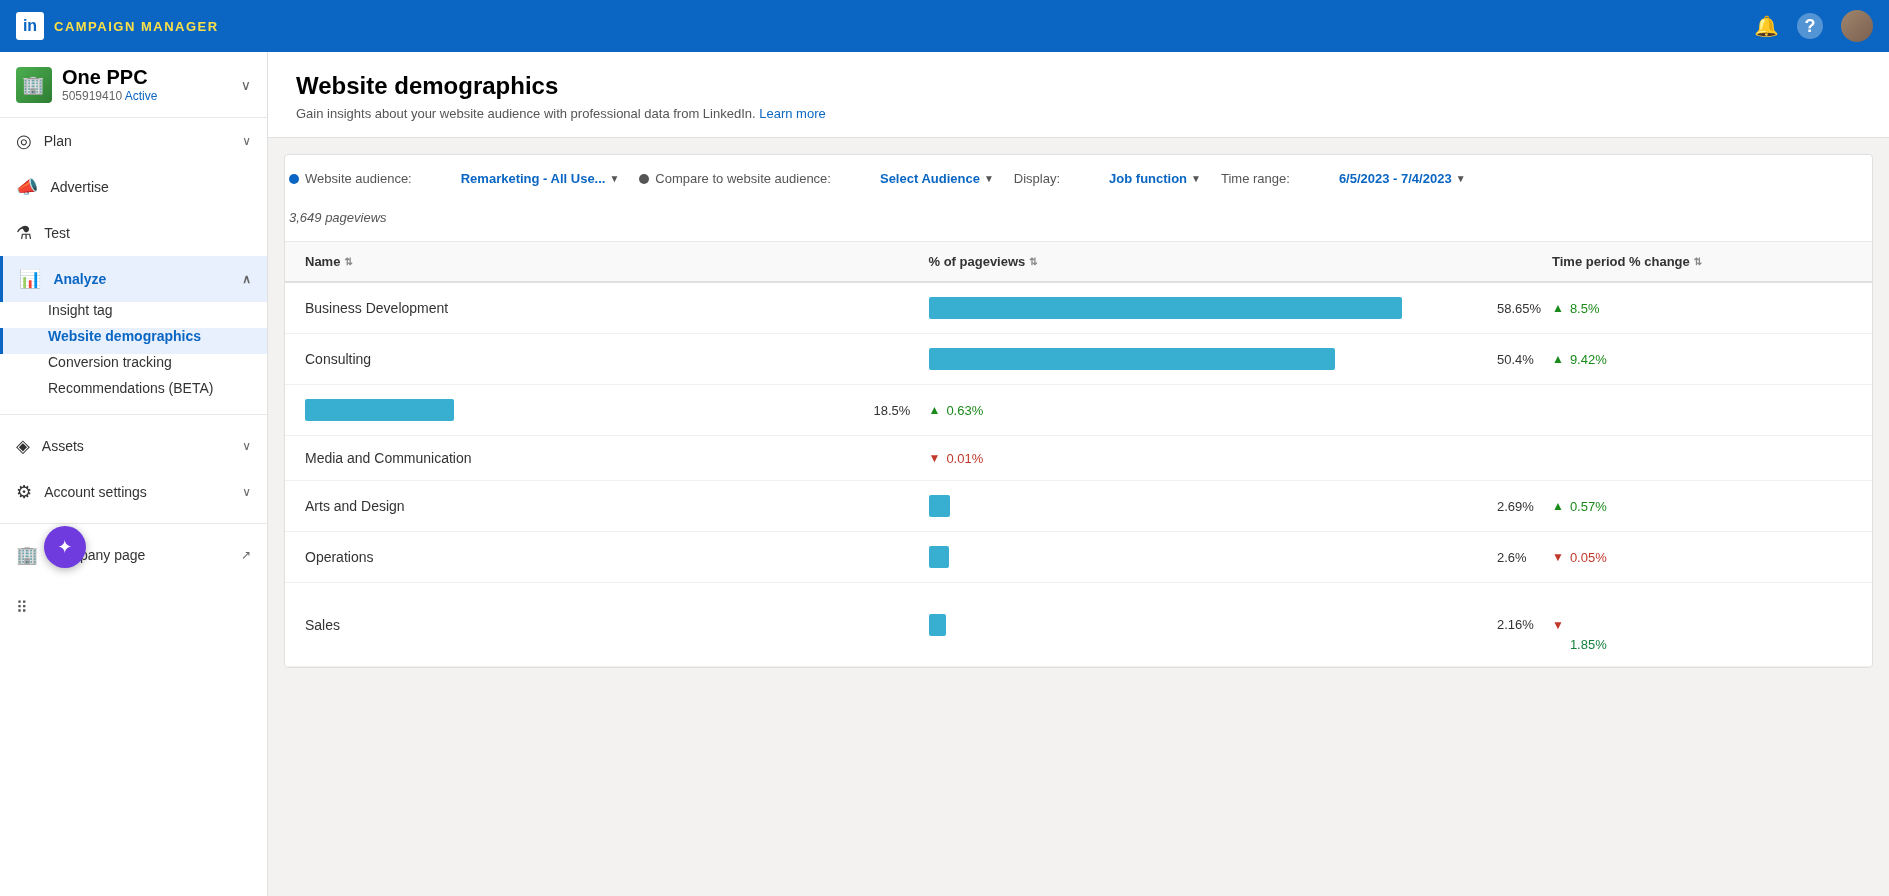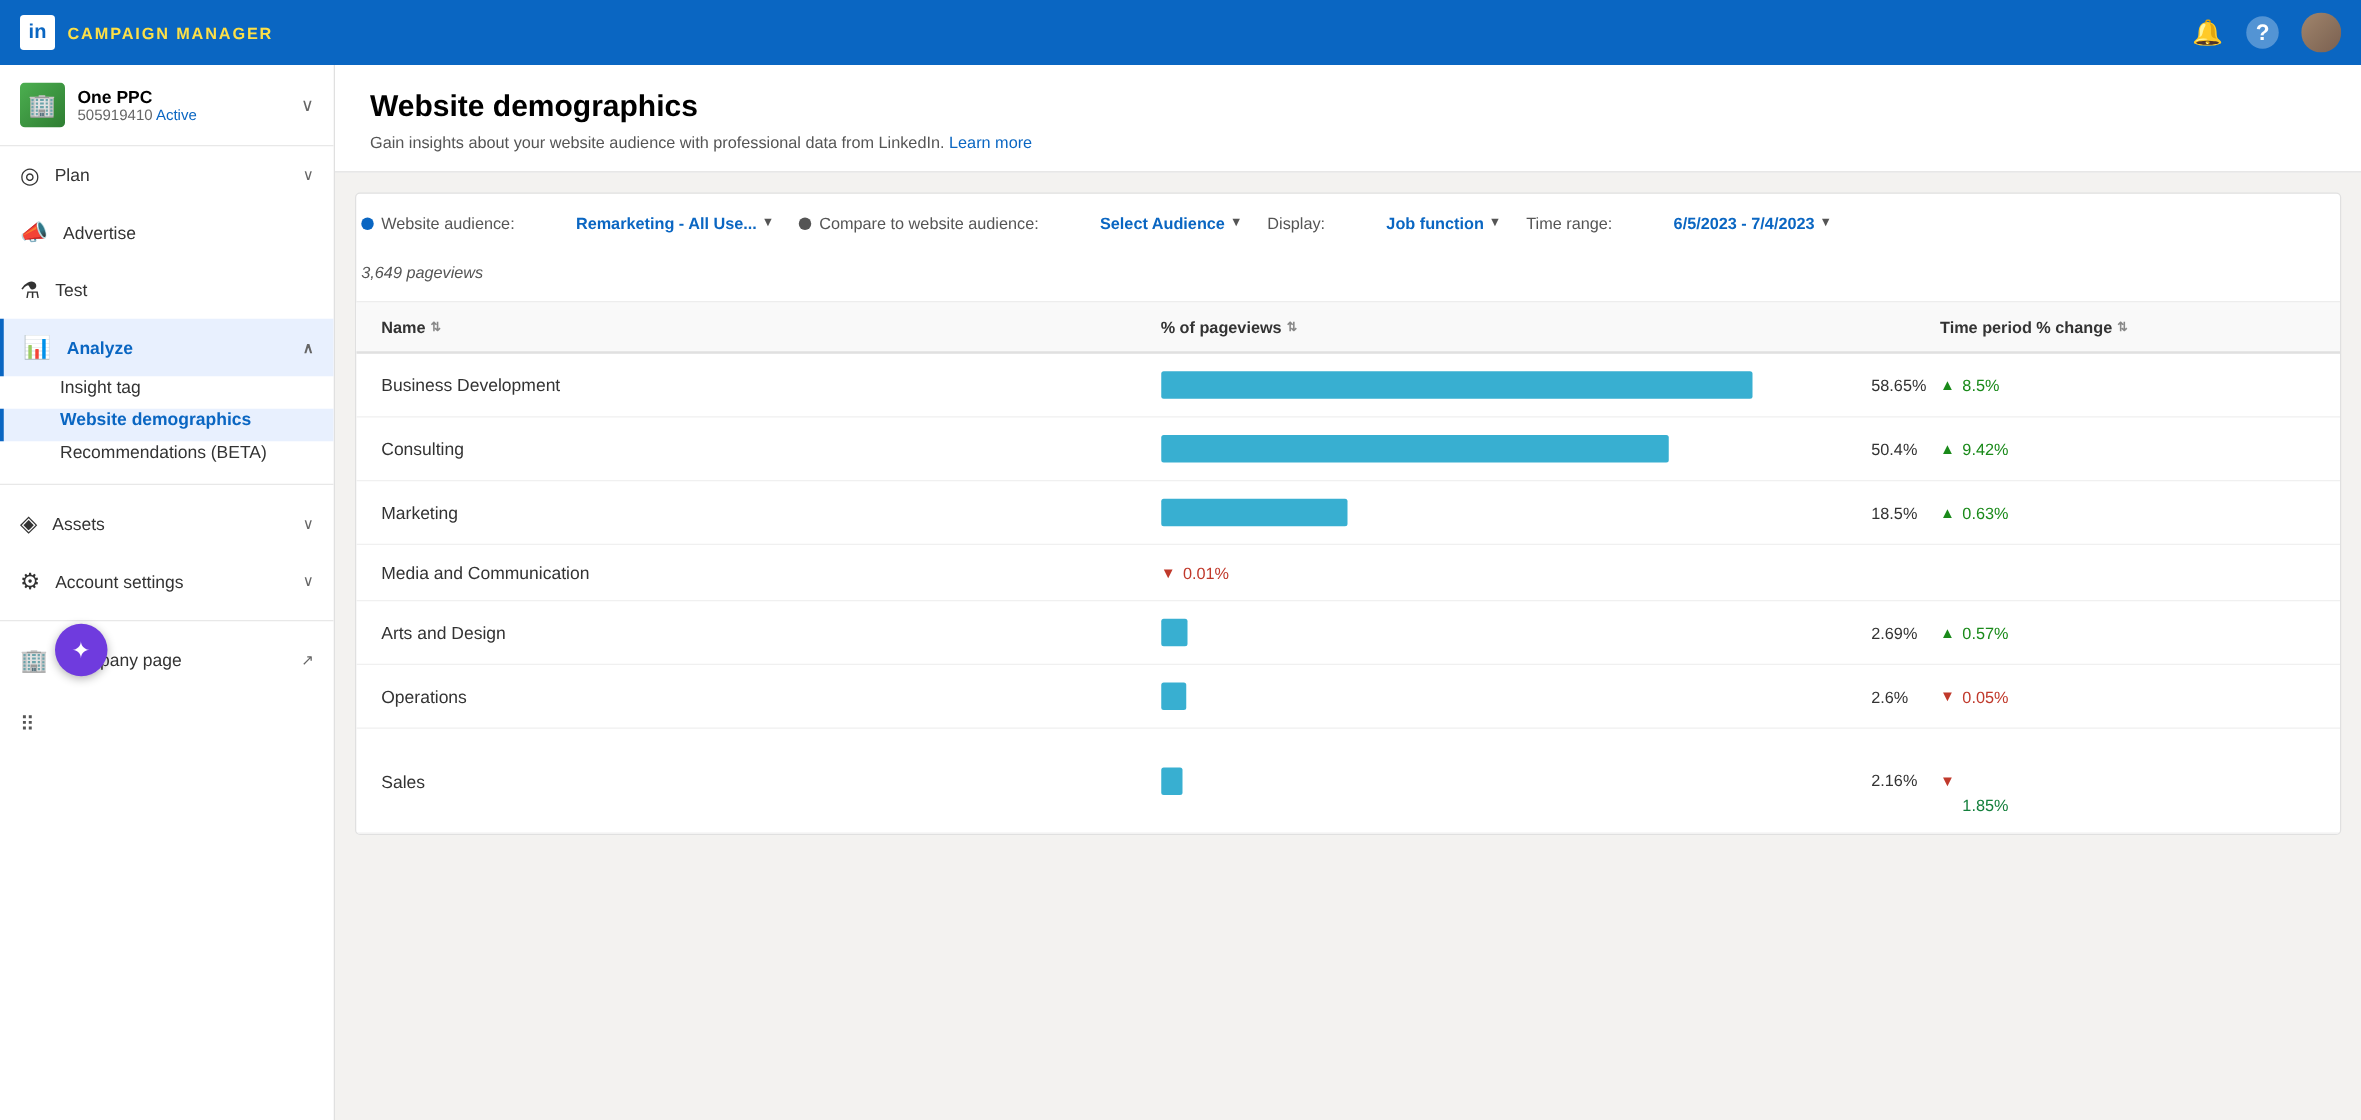--- a/index.html
+++ b/index.html
@@ -56,21 +56,21 @@
     .account-row {
       display: flex;
       align-items: center;
       padding: 14px 16px;
       border-bottom: 1px solid #e8e8e8;
       cursor: pointer;
     }
     .account-avatar { width: 36px; height: 36px; border-radius: 4px; background: #e0e0e0; margin-right: 10px; overflow: hidden; flex-shrink: 0; }
     .account-avatar-inner { width: 100%; height: 100%; background: linear-gradient(135deg, #4CAF50, #2e7d32); display: flex; align-items: center; justify-content: center; font-size: 10px; color: white; }
     .account-info { flex: 1; }
-    .account-name { font-weight: 700; font-size: 14px; color: #000; }
+    .account-name { font-weight: 700; font-size: 20px; color: #000; }
     .account-id { font-size: 12px; color: #666; }
     .account-status { color: #0a66c2; font-size: 12px; }
     .account-chevron { color: #666; font-size: 14px; }
 
     
     .nav-item {
       display: flex;
       align-items: center;
       padding: 12px 16px;
       cursor: pointer;
@@ -241,20 +241,23 @@
       <span class="nav-item-icon">📊</span>
       <span class="nav-item-label">Analyze</span>
       <span class="nav-item-chevron">∧</span>
     </div>
 
     <div class="subnav-item">
       <span>Insight tag</span>
     </div>
     <div class="subnav-item active">
       <span>Website demographics</span>
+    </div>
+    <div class="subnav-item">
+      <span>Conversion tracking</span>
     </div>
     <div class="subnav-item">
       <span>Recommendations (BETA)</span>
     </div>
 
     <div class="nav-divider"></div>
 
     <div class="nav-item">
       <span class="nav-item-icon">◈</span>
       <span class="nav-item-label">Assets</span>
@@ -375,21 +378,20 @@
           <div class="bar" style="width: calc(85.9% * 0.85);"></div>
         </div>
         <span class="bar-pct">50.4%</span>
       </div>
       <div class="cell-change">
         <span style="color:#1a8a1a; font-size:12px;">▲</span>
         <span style="color:#1a8a1a;">9.42%</span>
       </div>
     </div>
             <div class="table-row">
-      <div class="cell-name">Marketing</div>
       <div class="cell-bar-wrapper">
         <div class="bar-container">
           <div class="bar" style="width: calc(31.5% * 0.85);"></div>
         </div>
         <span class="bar-pct">18.5%</span>
       </div>
       <div class="cell-change">
         <span style="color:#1a8a1a; font-size:12px;">▲</span>
         <span style="color:#1a8a1a;">0.63%</span>
       </div>

